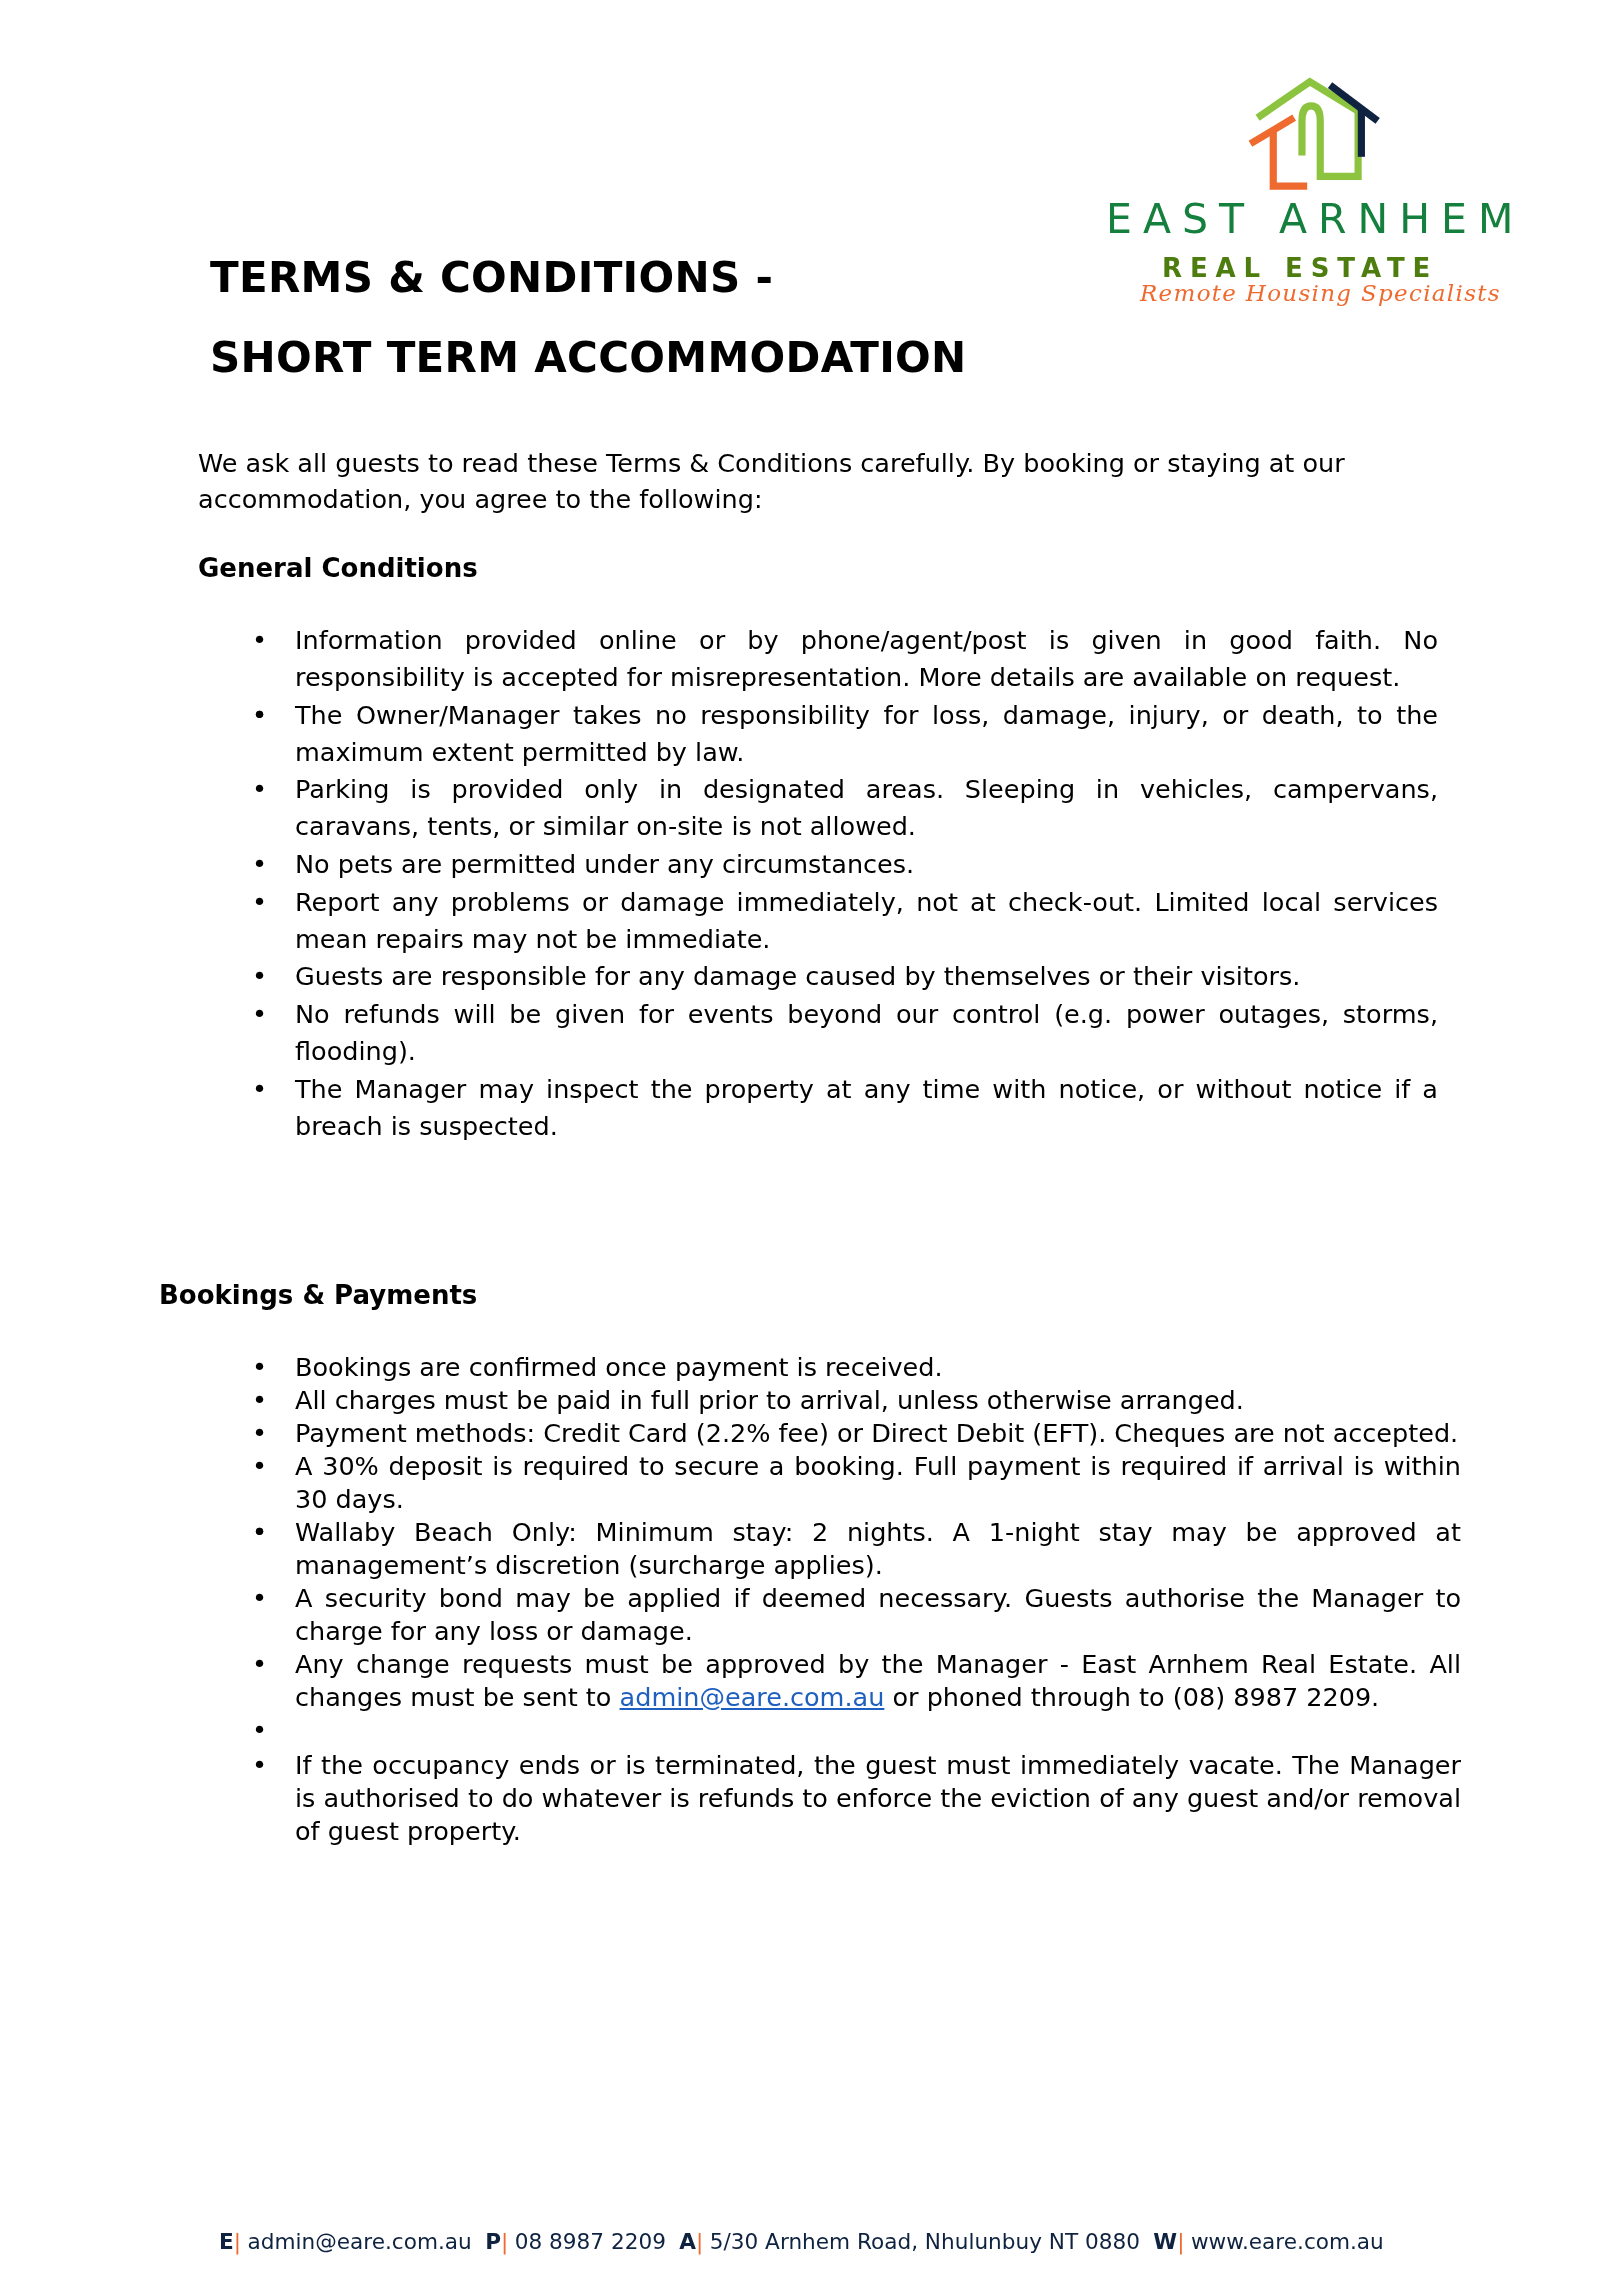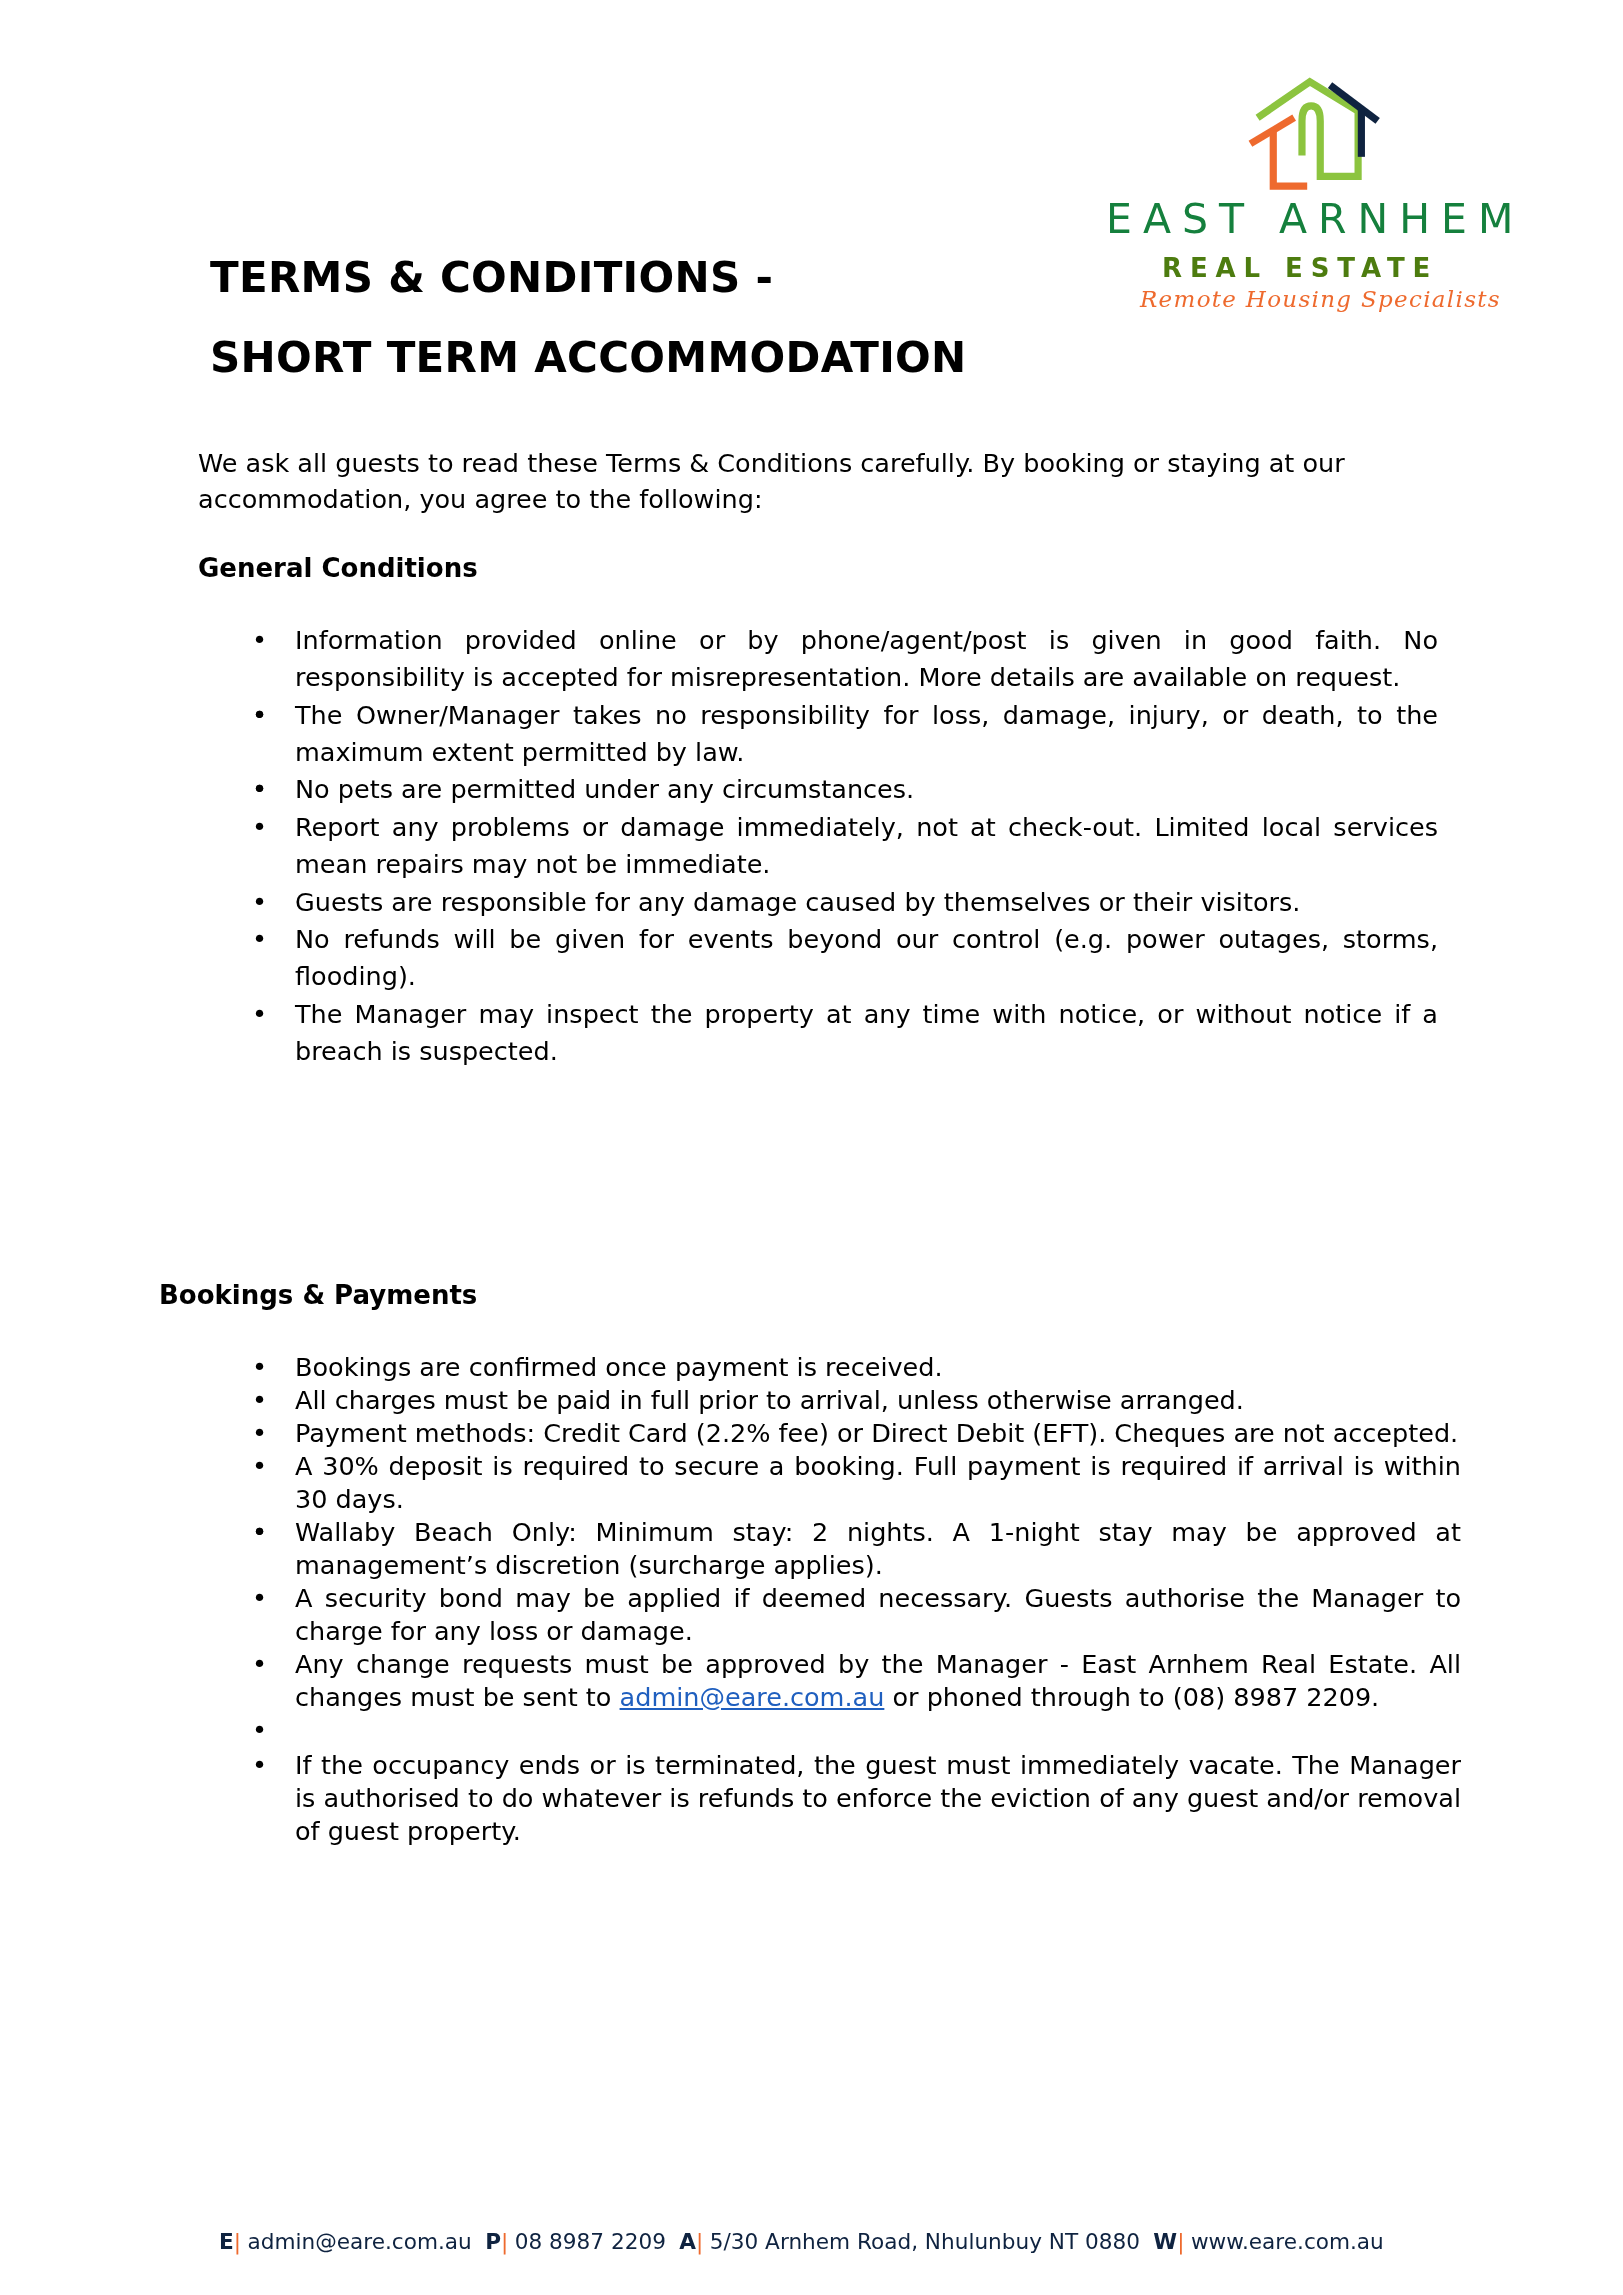--- a/index.html
+++ b/index.html
@@ -7,21 +7,21 @@
            font-family: "DejaVu Sans", sans-serif; color: #000; }
 
     
     .logo { position: absolute; left: 1106px; top: 65px; width: 432px; height: 268px; }
     .logo svg.house { position: absolute; left: 141px; top: 6.5px; }
     .brand-name { position: absolute; left: 0; top: 134px; width: 432px; text-align: left;
                   font-family: "DejaVu Sans", sans-serif; font-size: 41px; letter-spacing: 11px;
                   color: #15803d; font-weight: normal; line-height: 1; white-space: nowrap; }
     .brand-sub { position: absolute; left: 56px; top: 190px; font-size: 26px; letter-spacing: 7.9px;
                  color: #4d7c0f; font-weight: bold; line-height: 1; white-space: nowrap; }
-    .brand-tag { position: absolute; left: 34px; top: 223px; font-size: 23px; font-style: italic;
+    .brand-tag { position: absolute; left: 34px; top: 217px; font-size: 23px; font-style: italic;
                  color: #ee6a2e; letter-spacing: 1.3px; line-height: 1; white-space: nowrap;
                  font-family: "DejaVu Serif", serif; }
 
     
     .title { position: absolute; left: 198px; top: 226px; font-weight: bold; font-size: 42px;
              line-height: 80px; margin: 12px; letter-spacing: 0.3px; }
 
     
     .content { position: absolute; left: 198px; top: 445px; width: 1240px; font-size: 25.5px; line-height: 36px; }
     .intro { margin: 0; width: 1240px; }
@@ -70,21 +70,21 @@
 </h1>
 
 <div class="content">
   <p class="intro">We ask all guests to read these Terms &amp; Conditions carefully. By booking or staying at our accommodation, you agree to the following:</p>
 
   <h2 class="h-general">General Conditions</h2>
   <ul class="list general" id="general-list">
       <li><span class="bullet">•</span><span>Information provided online or by phone/agent/post is given in good faith. No responsibility is accepted for misrepresentation. More details are available on request.</span></li>
       <li><span class="bullet">•</span></li>
       <li><span class="bullet">•</span><span>The Owner/Manager takes no responsibility for loss, damage, injury, or death, to the maximum extent permitted by law.</span></li>
-      <li><span class="bullet">•</span></li>
+      <li><span class="bullet">•</span><span>Parking is provided only in designated areas. Sleeping in vehicles, campervans, caravans, tents, or similar on-site is not allowed.</span></li>
       <li><span class="bullet">•</span><span>No pets are permitted under any circumstances.</span></li>
       <li><span class="bullet">•</span><span>Report any problems or damage immediately, not at check-out. Limited local services mean repairs may not be immediate.</span></li>
       <li><span class="bullet">•</span><span>Guests are responsible for any damage caused by themselves or their visitors.</span></li>
       <li><span class="bullet">•</span><span>No refunds will be given for events beyond our control (e.g. power outages, storms, flooding).</span></li>
       <li><span class="bullet">•</span><span>The Manager may inspect the property at any time with notice, or without notice if a breach is suspected.</span></li>
     </ul>
 
   <h2 class="h-bookings">Bookings &amp; Payments</h2>
   <ul class="list bookings" id="bookings-list">
       <li><span class="bullet">•</span><span>Bookings are confirmed once payment is received.</span></li>

